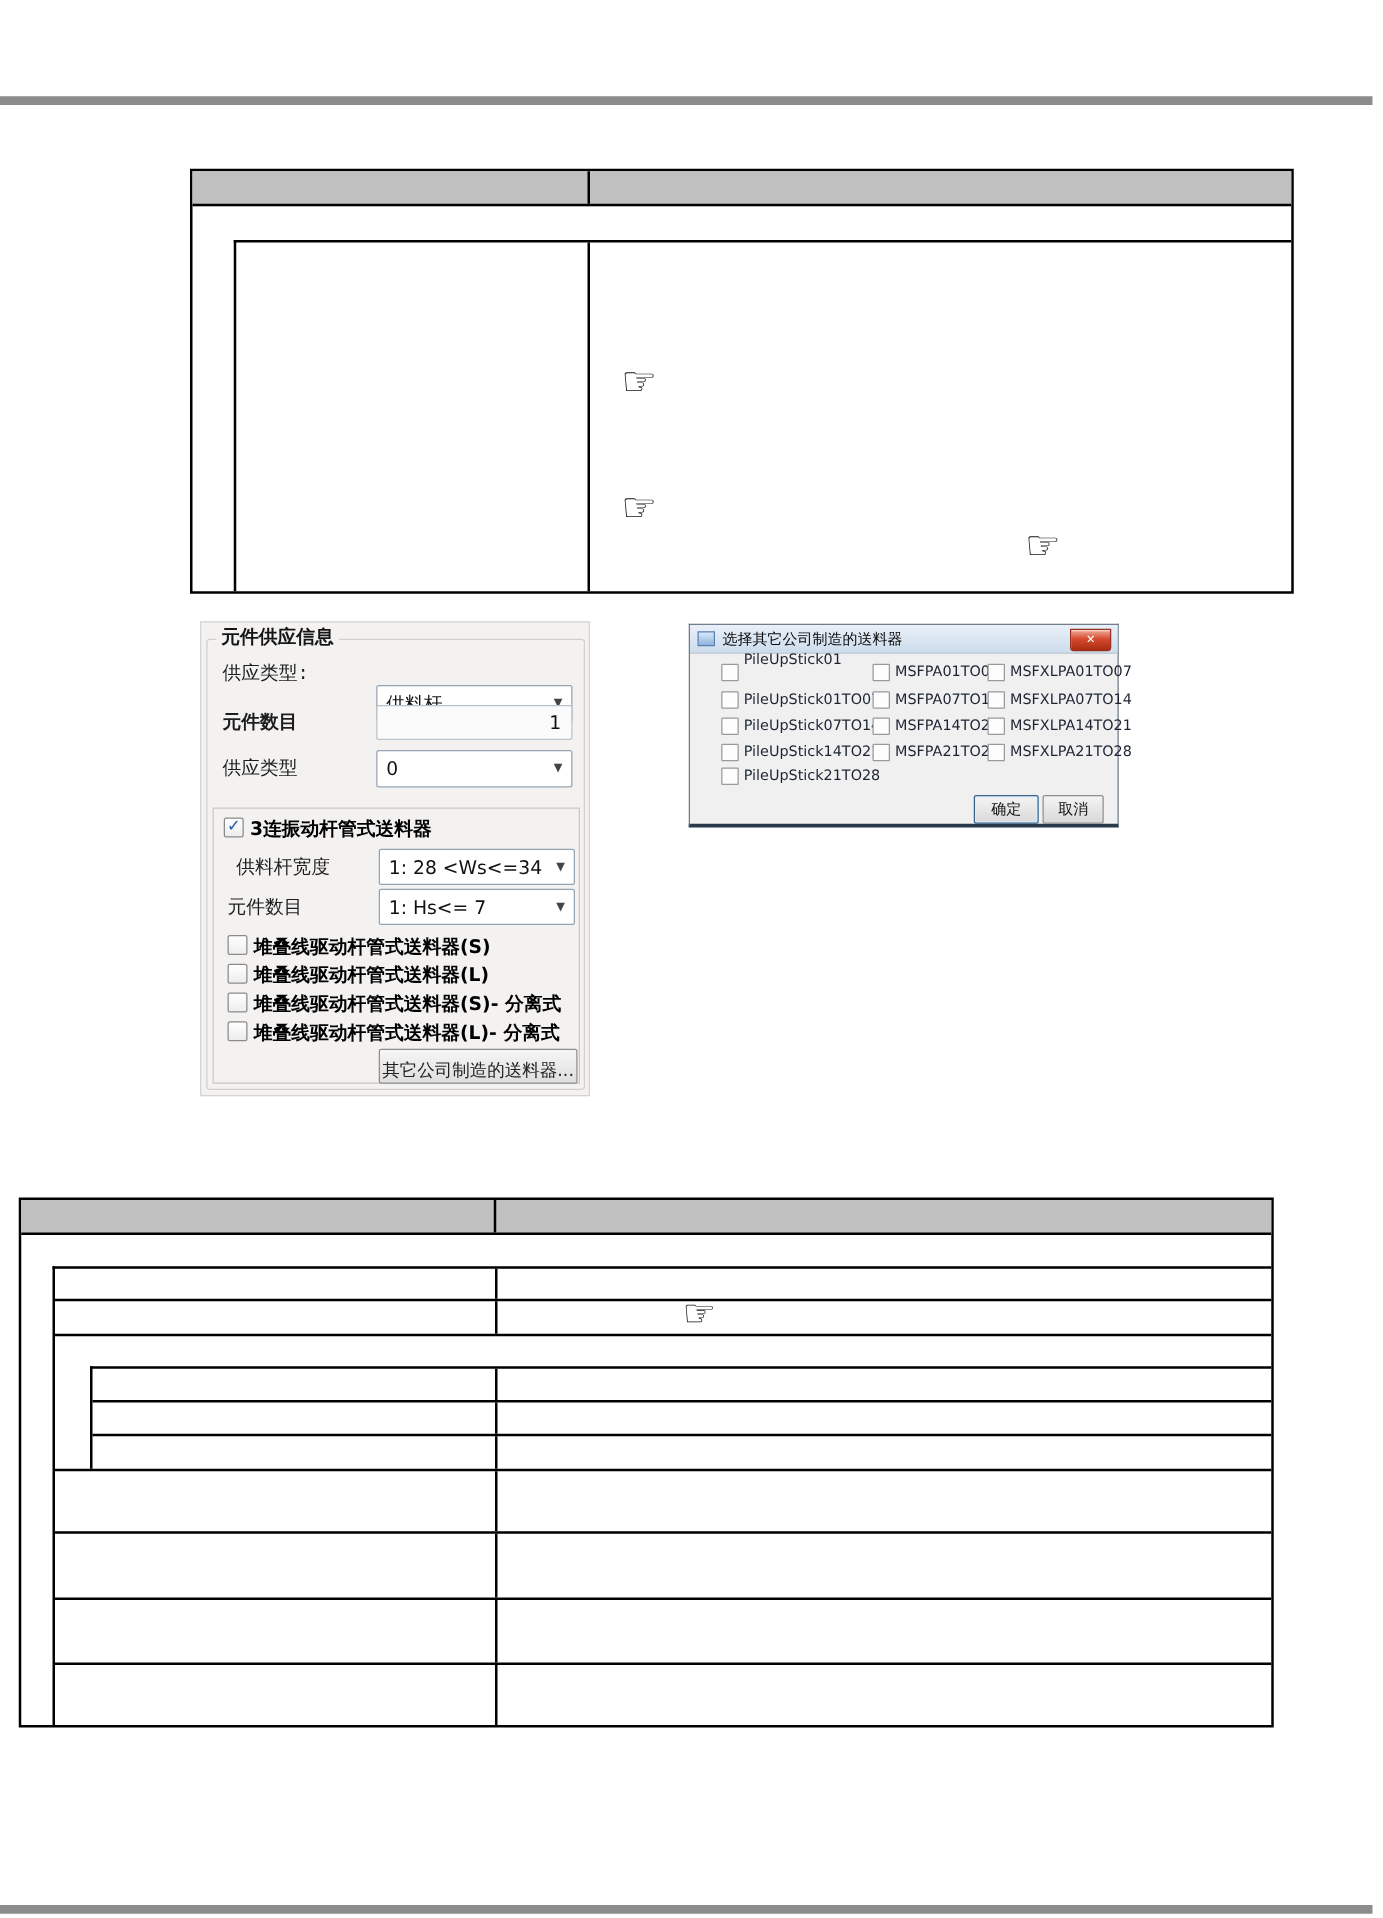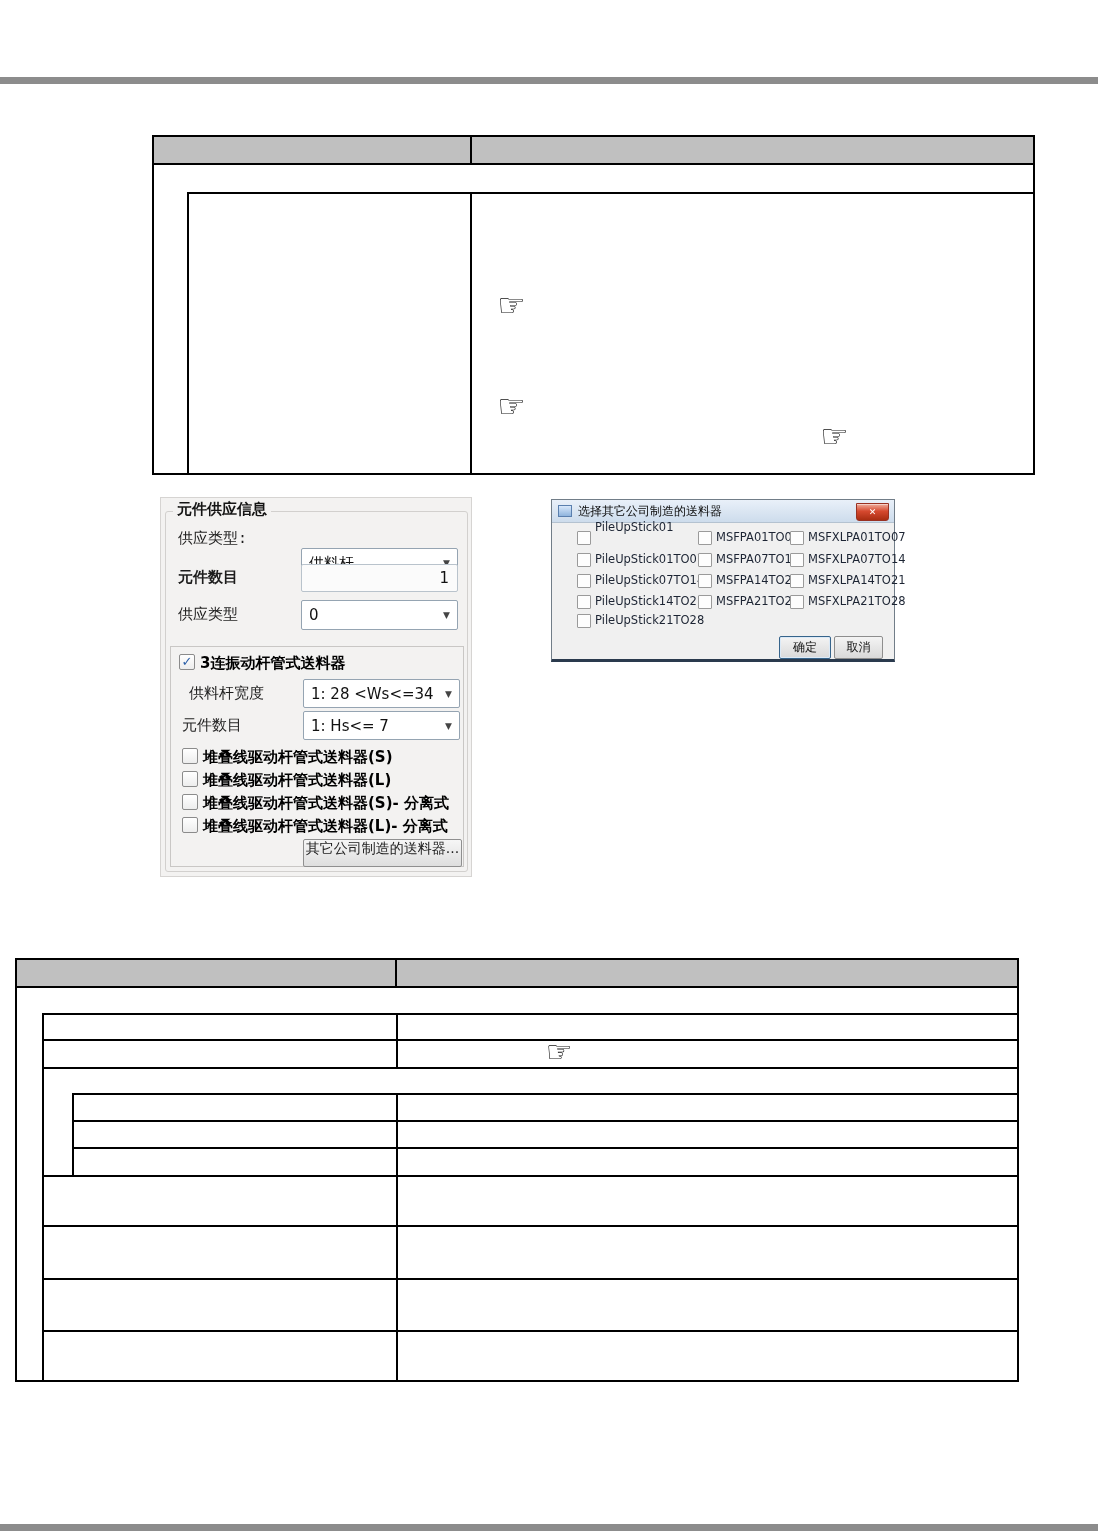--- a/index.html
+++ b/index.html
@@ -51,21 +51,21 @@
             font-size:15px;color:#111;}
   #panel .innerbox{position:absolute;left:9px;top:148px;width:292px;height:219px;
                    border:1px solid #c9c7c5;background:#f3f2f1;}
   .cb{position:absolute;width:14px;height:14px;background:linear-gradient(#ffffff,#ededed);
       border:1px solid #8b8b8b;border-radius:2px;display:flex;align-items:center;
       justify-content:center;}
   .cb .tick{color:#2b5fa8;font-size:13px;font-weight:bold;line-height:1;margin-top:-2px;}
   .cb-label{position:absolute;color:#000000;font-size:15px;white-space:nowrap;font-weight:bold;}
   .panel-btn{position:absolute;left:142px;top:341px;width:157px;height:26px;
              background:linear-gradient(#f6f6f6,#dedede);border:1px solid #8f8f8f;
-             border-radius:2px;font-size:14px;color:#222;display:flex;align-items:flex-start;
+             border-radius:2px;font-size:14px;color:#222;display:flex;align-items:flex-end;
              justify-content:center;white-space:nowrap;}
 
   
   #dlg{left:551px;top:499px;width:342px;height:159px;background:#f0f0f0;
        border:1px solid #717d88;border-bottom:3px solid #2a3a4d;}
   #dlg .titlebar{position:absolute;left:0;top:0;right:0;height:22px;
                  background:linear-gradient(#e9f0f9,#cddcec);border-bottom:1px solid #b4c2d0;
                  display:flex;align-items:center;}
   #dlg .win-icon{width:12px;height:10px;margin-left:6px;
                  background:linear-gradient(#d8e8fb,#8fb4dd);border:1px solid #5a7fae;}

